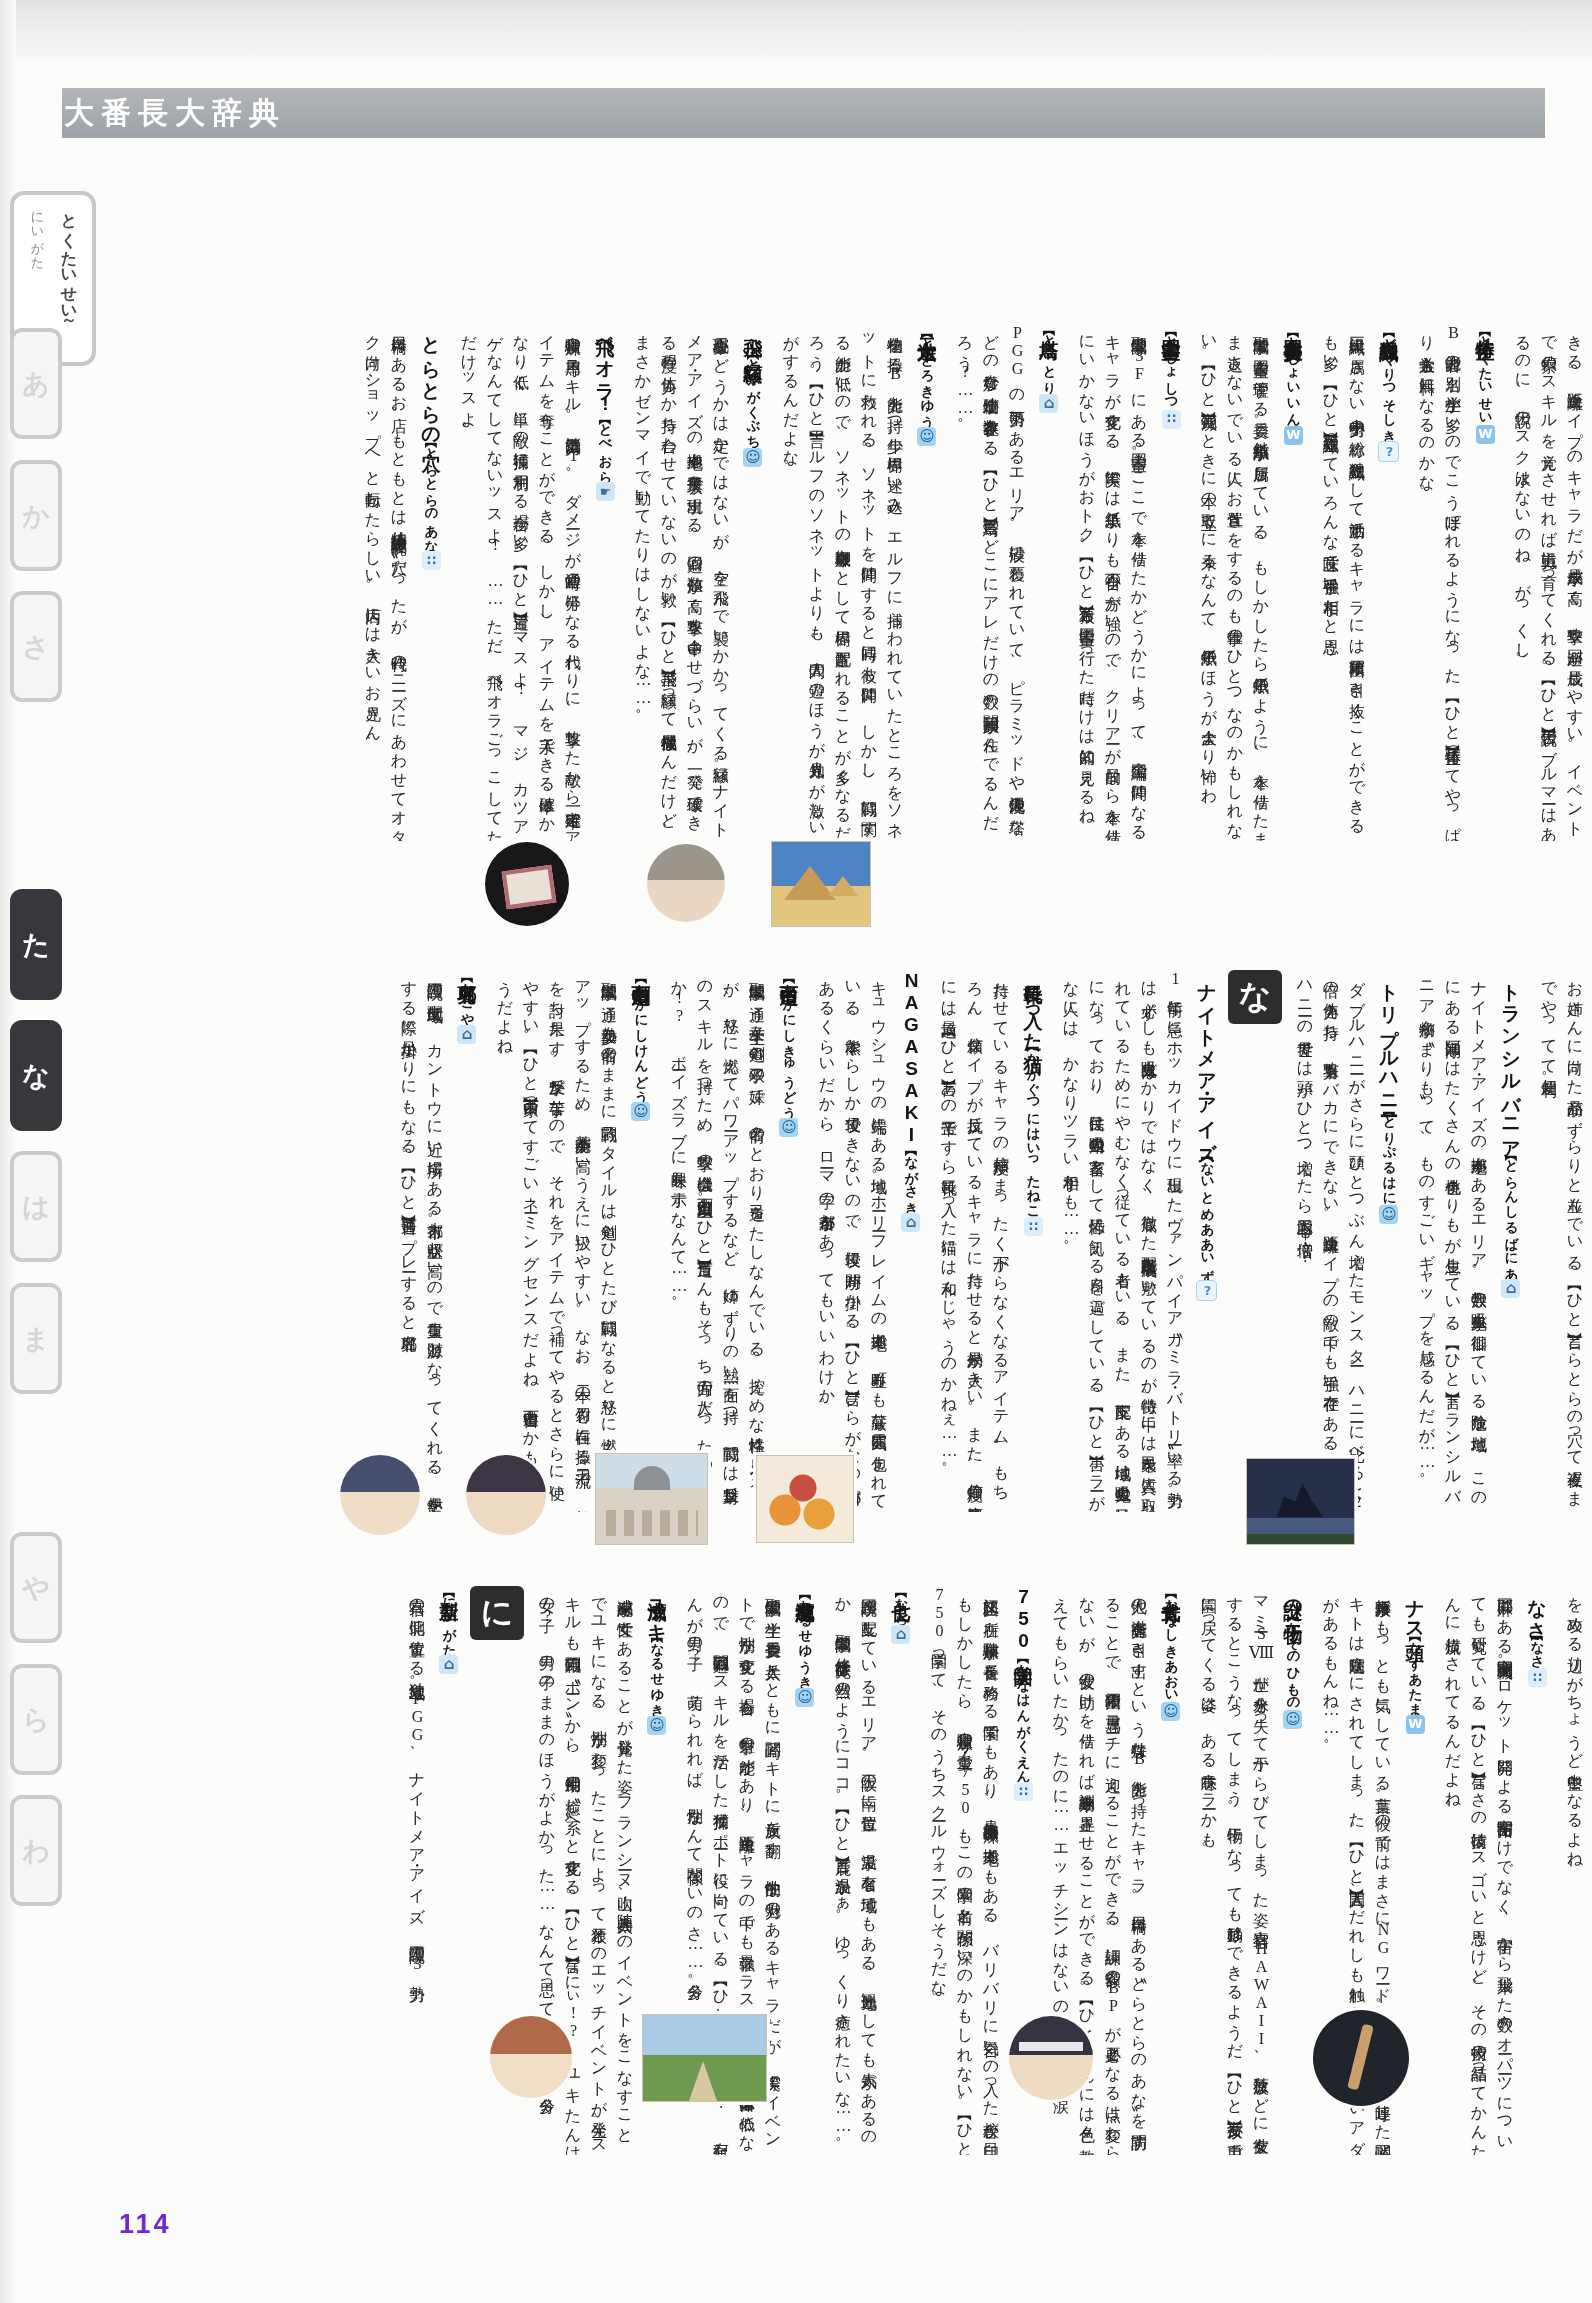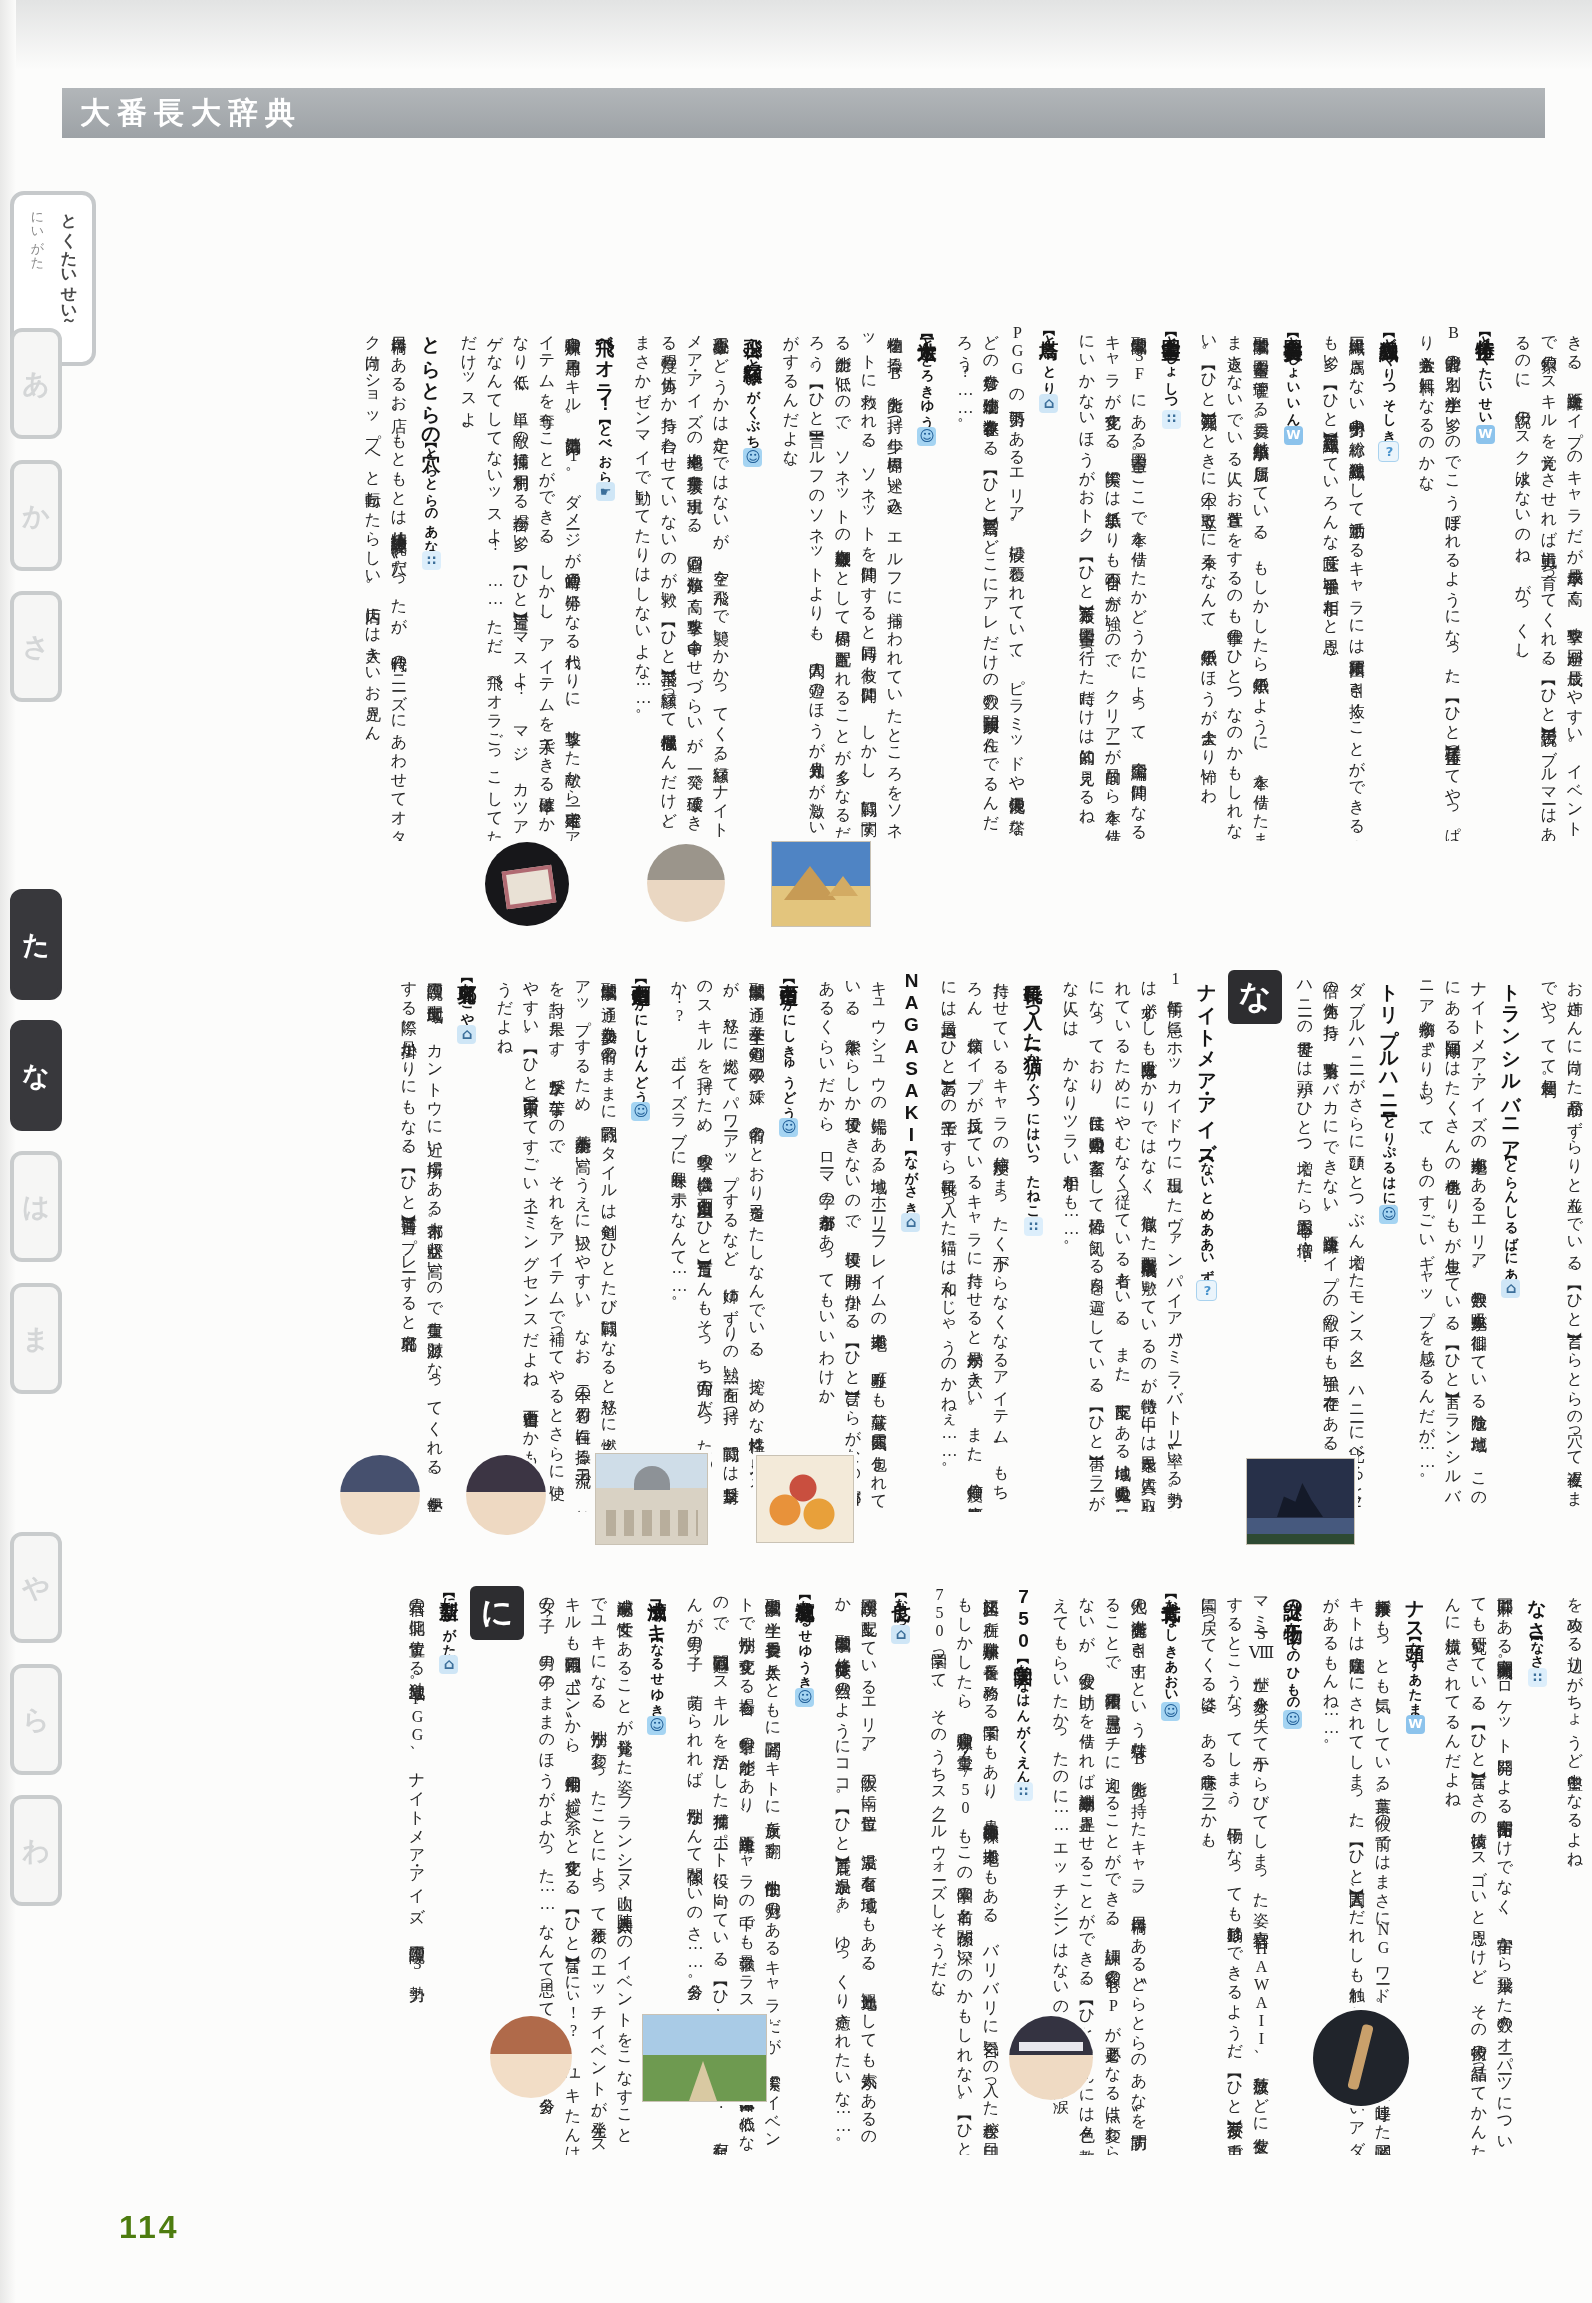--- a/index.html
+++ b/index.html
@@ -6,21 +6,21 @@
   #page{position:relative;width:1592px;height:2303px;background:#fcfcfb;overflow:hidden;
         font-family:"Liberation Serif","DejaVu Serif",serif;color:#262626;}
   .scan-top{position:absolute;top:0;left:0;width:1592px;height:70px;
         background:linear-gradient(#e2e3e3,#fcfcfb);}
   .scan-left{position:absolute;top:0;left:0;width:16px;height:2303px;
         background:linear-gradient(90deg,#e8e8e7,#fcfcfb);}
   
   .header-bar{position:absolute;left:62px;top:88px;width:1483px;height:50px;
         background:linear-gradient(#b2b6b9,#9da2a6);display:flex;align-items:center;}
   .header-bar .title{font-family:"Liberation Sans","DejaVu Sans",sans-serif;
-        font-weight:bold;font-size:30px;color:#ffffff;letter-spacing:7px;padding-left:18px;}
+        font-weight:bold;font-size:30px;color:#ffffff;letter-spacing:7px;padding-left:2px;}
   
   .range-tab{position:absolute;left:10px;top:191px;width:86px;height:175px;
         background:#ffffff;border:4px solid #c6c9cb;border-radius:14px;
         writing-mode:vertical-rl;text-orientation:upright;padding:8px 6px;box-sizing:border-box;
         font-family:"Liberation Sans","DejaVu Sans",sans-serif;}
   .range-tab .r1{font-size:16px;font-weight:bold;color:#4a4a4a;line-height:34px;}
   .range-tab .r2{font-size:13px;color:#8a8a8a;line-height:30px;}
   
   .idx-tab{position:absolute;left:10px;width:52px;height:111px;border-radius:12px;
         border:4px solid #c9cccd;background:#f6f6f5;display:flex;align-items:center;justify-content:center;
@@ -86,21 +86,21 @@
   #th-nara{left:642px;top:2014px;width:123px;height:86px;
         background:linear-gradient(#a9cbe6 0 46%,#6e9a50 46% 100%);}
   #th-nara::before{content:"";position:absolute;left:46px;bottom:0;width:0;height:0;
         border-left:14px solid transparent;border-right:14px solid transparent;border-bottom:40px solid #d9c9a2;}
   #th-aoi{left:1009px;top:2016px;width:84px;height:84px;--hair:#343341;--skin:#efdac3;position:absolute;}
   #th-aoi::before{content:"";position:absolute;left:10px;top:26px;width:64px;height:9px;background:#e8e8ee;}
   #th-himono{left:1313px;top:2010px;width:96px;height:96px;background:#20242b;position:absolute;}
   #th-himono::before{content:"";position:absolute;left:42px;top:14px;width:11px;height:66px;
         background:#c9a06b;transform:rotate(14deg);border-radius:4px;}
   .page-num{position:absolute;left:119px;top:2209px;font-family:"Liberation Sans","DejaVu Sans",sans-serif;
-        font-size:32px;font-weight:bold;color:#4d7c0f;letter-spacing:3px;}
+        font-size:27px;font-weight:bold;color:#6d28d9;letter-spacing:3px;}
 </style>
 </head>
 <body>
 
 <div id="page">
   <div class="scan-top"></div>
   <div class="scan-left"></div>
 
   <div class="header-bar">
     <span class="title">大番長大辞典</span>

